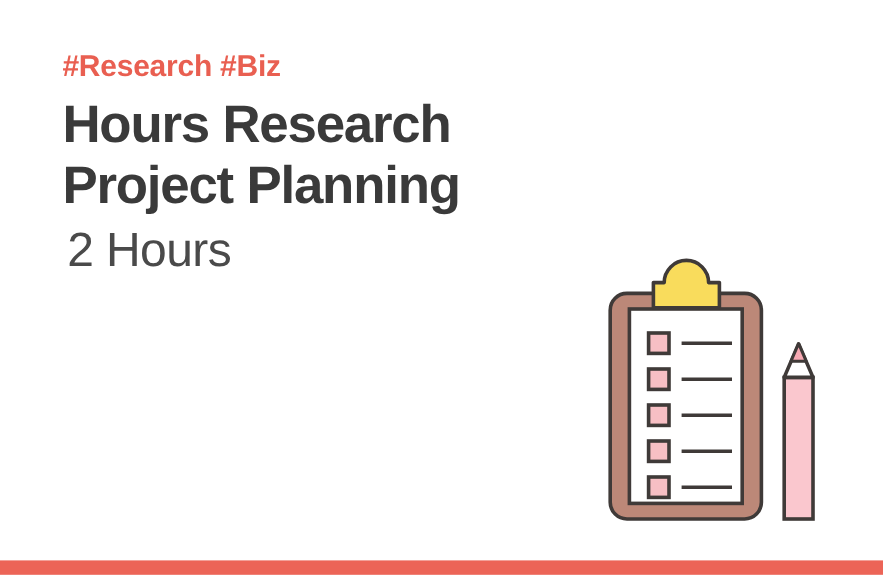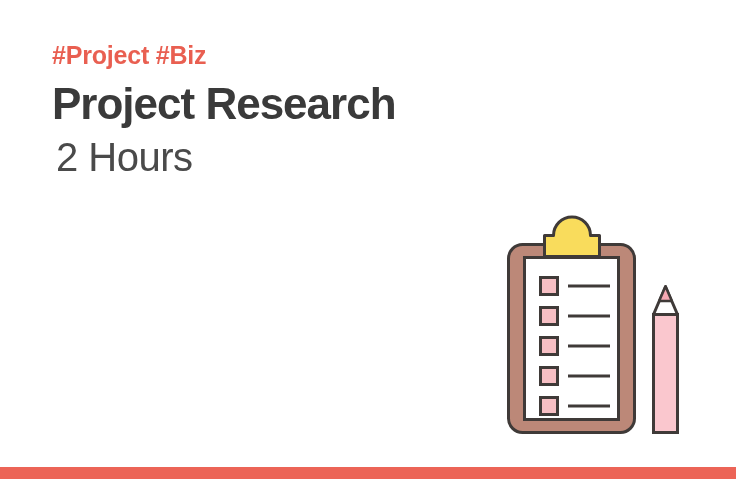--- a/index.html
+++ b/index.html
@@ -85,24 +85,25 @@
     height: 12px;
     background: #ec6457;
   }
 </style>
 </head>
 <body>
 
 <div class="card">
 
   <div class="text-block">
-    <div class="tagline">#Project #Biz</div>
+    <div class="tagline">#Research #Biz</div>
 
     <h1 class="title">
-      <span class="title-line">Project Research</span>
+      <span class="title-line">Hours Research</span>
+      <span class="title-line">Project Planning</span>
     </h1>
 
     <div class="subtitle">2 Hours</div>
   </div>
 
   <div class="illustration">
     <svg viewBox="0 0 200 230" xmlns="http://www.w3.org/2000/svg">
 
       <rect x="12.5" y="30.5" width="126" height="188" rx="14" ry="14" fill="#BC8878" stroke="#3F3A38" stroke-width="3"></rect>
 

